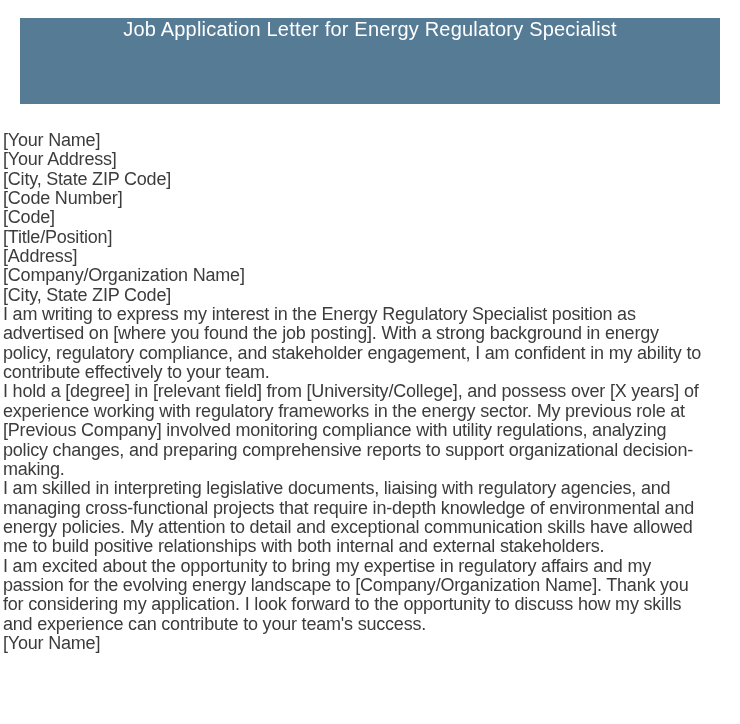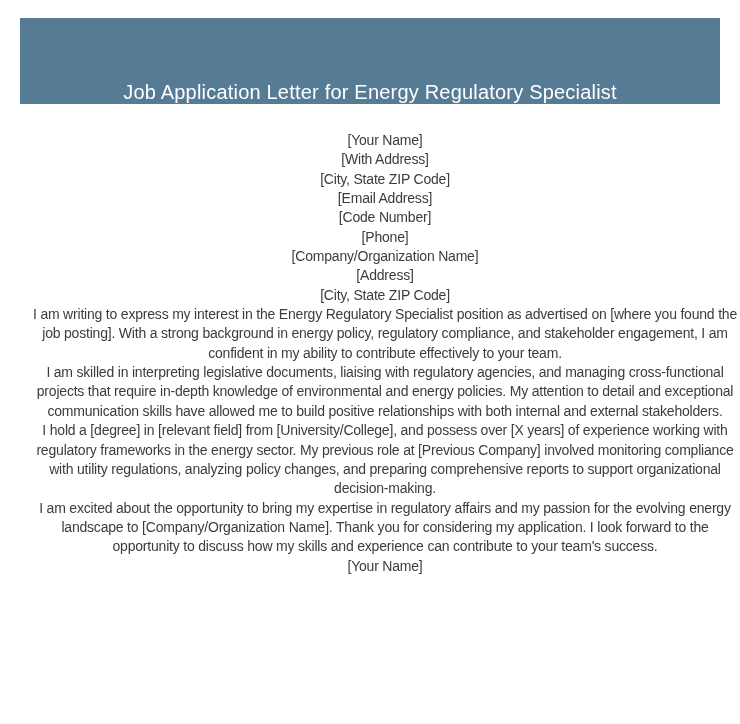--- a/index.html
+++ b/index.html
@@ -15,70 +15,69 @@
     position: relative;
   }
   .banner {
     position: absolute;
     left: 20px;
     top: 18px;
     width: 700px;
     height: 86px;
     background: var(--banner-bg, #567B95);
     display: flex;
-    align-items: flex-end;
+    align-items: flex-start;
     justify-content: center;
   }
   .banner-title {
     margin: 0;
     color: var(--banner-fg, #ffffff);
     font-size: 20px;
     font-weight: 500;
     letter-spacing: 0.2px;
     white-space: nowrap;
   }
   .letter {
     position: absolute;
-    left: 32px;
+    left: 3px;
     top: 131px;
     width: 706px;
     color: var(--body-fg, #3C3C3C);
-    font-size: 14px;
+    font-size: 18px;
     line-height: 19.35px;
     letter-spacing: -0.2px;
-    text-align: center;
   }
   .letter p {
     margin: 0;
     padding: 0;
   }
 </style>
 </head>
 <body>
 
 <header class="banner">
   <h1 class="banner-title">Job Application Letter for Energy Regulatory Specialist</h1>
 </header>
 
 <main class="letter">
   <div>
       <p>[Your Name]</p>
-      <p>[With Address]</p>
+      <p>[Your Address]</p>
       <p>[City, State ZIP Code]</p>
-      <p>[Email Address]</p>
       <p>[Code Number]</p>
-      <p>[Phone]</p>
+      <p>[Code]</p>
+      <p>[Title/Position]</p>
+      <p>[Address]</p>
       <p>[Company/Organization Name]</p>
-      <p>[Address]</p>
       <p>[City, State ZIP Code]</p>
     </div>
 
 
   <div>
       <p>I am writing to express my interest in the Energy Regulatory Specialist position as advertised on [where you found the job posting]. With a strong background in energy policy, regulatory compliance, and stakeholder engagement, I am confident in my ability to contribute effectively to your team.</p>
+      <p>I hold a [degree] in [relevant field] from [University/College], and possess over [X years] of experience working with regulatory frameworks in the energy sector. My previous role at [Previous Company] involved monitoring compliance with utility regulations, analyzing policy changes, and preparing comprehensive reports to support organizational decision-making.</p>
       <p>I am skilled in interpreting legislative documents, liaising with regulatory agencies, and managing cross-functional projects that require in-depth knowledge of environmental and energy policies. My attention to detail and exceptional communication skills have allowed me to build positive relationships with both internal and external stakeholders.</p>
-      <p>I hold a [degree] in [relevant field] from [University/College], and possess over [X years] of experience working with regulatory frameworks in the energy sector. My previous role at [Previous Company] involved monitoring compliance with utility regulations, analyzing policy changes, and preparing comprehensive reports to support organizational decision-making.</p>
       <p>I am excited about the opportunity to bring my expertise in regulatory affairs and my passion for the evolving energy landscape to [Company/Organization Name]. Thank you for considering my application. I look forward to the opportunity to discuss how my skills and experience can contribute to your team's success.</p>
     </div>
 
 
   <p>[Your Name]</p>
 </main>
 
 </body></html>

